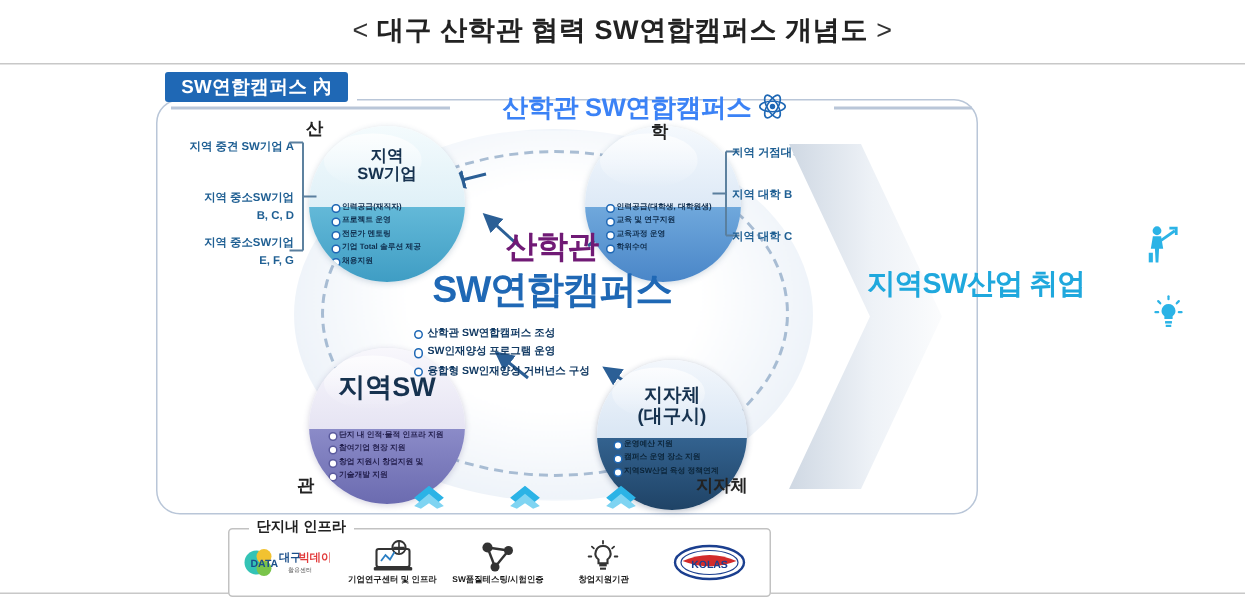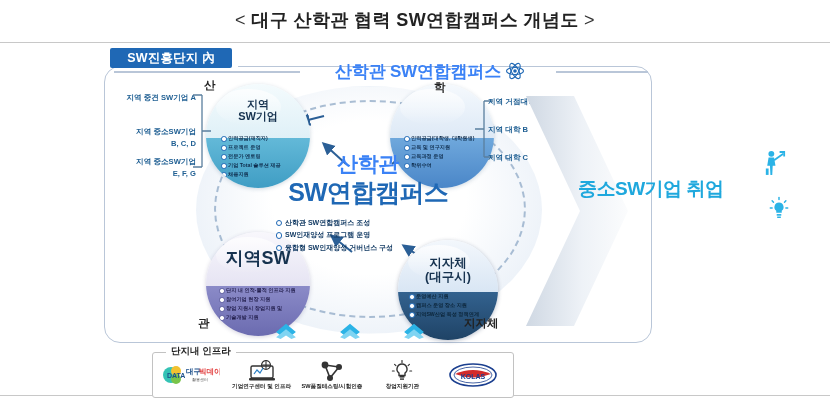--- a/index.html
+++ b/index.html
@@ -116,21 +116,21 @@
   #n-gov .top{background:linear-gradient(180deg,#f3f7fc 0%,#d9e6f4 100%);}
   #n-gov .bot{background:linear-gradient(180deg,#33628f 0%,#1f4366 100%);}
   #n-gov .ttl{top:16px;font-size:12.5px;}
   #n-gov ul{top:52px;padding-left:10px;}
   #n-gov li{color:#0b2438;}
 
   
   .center{
     position:absolute;left:246px;top:150px;width:244px;text-align:center;
   }
-  .center .l1{font-size:21px;font-weight:800;color:#3b82f6;letter-spacing:-.4px;}
+  .center .l1{font-size:21px;font-weight:800;color:#701a75;letter-spacing:-.4px;}
   .center .l2{font-size:25px;font-weight:800;color:#1f68b5;letter-spacing:-.8px;margin-top:-2px;}
   .center ul{margin:8px 0 0 0;padding:0 0 0 30px;list-style:none;text-align:left;}
   .center li{
     font-size:7px;line-height:1.75;color:#123a63;font-weight:700;
     position:relative;padding-left:9px;white-space:nowrap;
   }
   .center li:before{
     content:"";position:absolute;left:0;top:3px;width:4.4px;height:4.4px;
     border-radius:50%;border:1.2px solid #1f68b5;background:#fff;
   }
@@ -189,21 +189,21 @@
     <span class="chev">&lt;</span>
     <span>대구 산학관 협력 SW연합캠퍼스 개념도</span>
     <span class="chev">&gt;</span>
   </div>
   <div class="hr-top"></div>
   <div class="hr-bot"></div>
 
   <div class="frame"></div>
   <div class="frame-mask"></div>
 
-  <div class="banner">SW진흥단지 內</div>
+  <div class="banner">SW연합캠퍼스 內</div>
 
   <div class="hl left"></div>
   <div class="hl right"></div>
   <div class="top-head">
     <span class="txt">산학관 SW연합캠퍼스</span>
     <svg class="atom" viewBox="0 0 40 40">
       <g fill="none" stroke="#1f68b5" stroke-width="2.2">
         <ellipse cx="20" cy="20" rx="17" ry="7"></ellipse>
         <ellipse cx="20" cy="20" rx="17" ry="7" transform="rotate(60 20 20)"></ellipse>
         <ellipse cx="20" cy="20" rx="17" ry="7" transform="rotate(120 20 20)"></ellipse>
@@ -415,21 +415,21 @@
     <defs>
       <linearGradient id="rg" x1="0" y1="0" x2="1" y2="0">
         <stop offset="0%" stop-color="#cfd8e3"></stop>
         <stop offset="55%" stop-color="#eef2f7"></stop>
         <stop offset="100%" stop-color="#fbfcfd"></stop>
       </linearGradient>
     </defs>
     <path d="M6,0 L54,0 L108,115 L54,230 L6,230 L60,115 Z" fill="url(#rg)"></path>
   </svg>
 
-  <div class="outcome" id="out1">중소SW기업 취업</div>
+  <div class="outcome" id="out1">지역SW산업 취업</div>
   <svg class="out-ico" style="left:764px;top:150px;" viewBox="0 0 24 28">
     <circle cx="8" cy="4" r="3.2" fill="#2bb3e6"></circle>
     <path d="M5 8 h6 l1.5 9 h-3 l-.5 10 h-2 l-.5 -10 h-3 z" fill="#2bb3e6"></path>
     <path d="M11 11 L21 4" stroke="#2bb3e6" stroke-width="2" fill="none"></path>
     <path d="M17 2 L22 2 L22 7" stroke="#2bb3e6" stroke-width="2" fill="none"></path>
     <rect x="2" y="20" width="3" height="7" fill="#2bb3e6"></rect>
   </svg>
 
   <svg class="out-ico" style="left:768px;top:196px;" viewBox="0 0 24 28">
     <path d="M12 7 a5 5 0 0 1 3 9 v2 h-6 v-2 a5 5 0 0 1 3 -9z" fill="#2bb3e6"></path>

